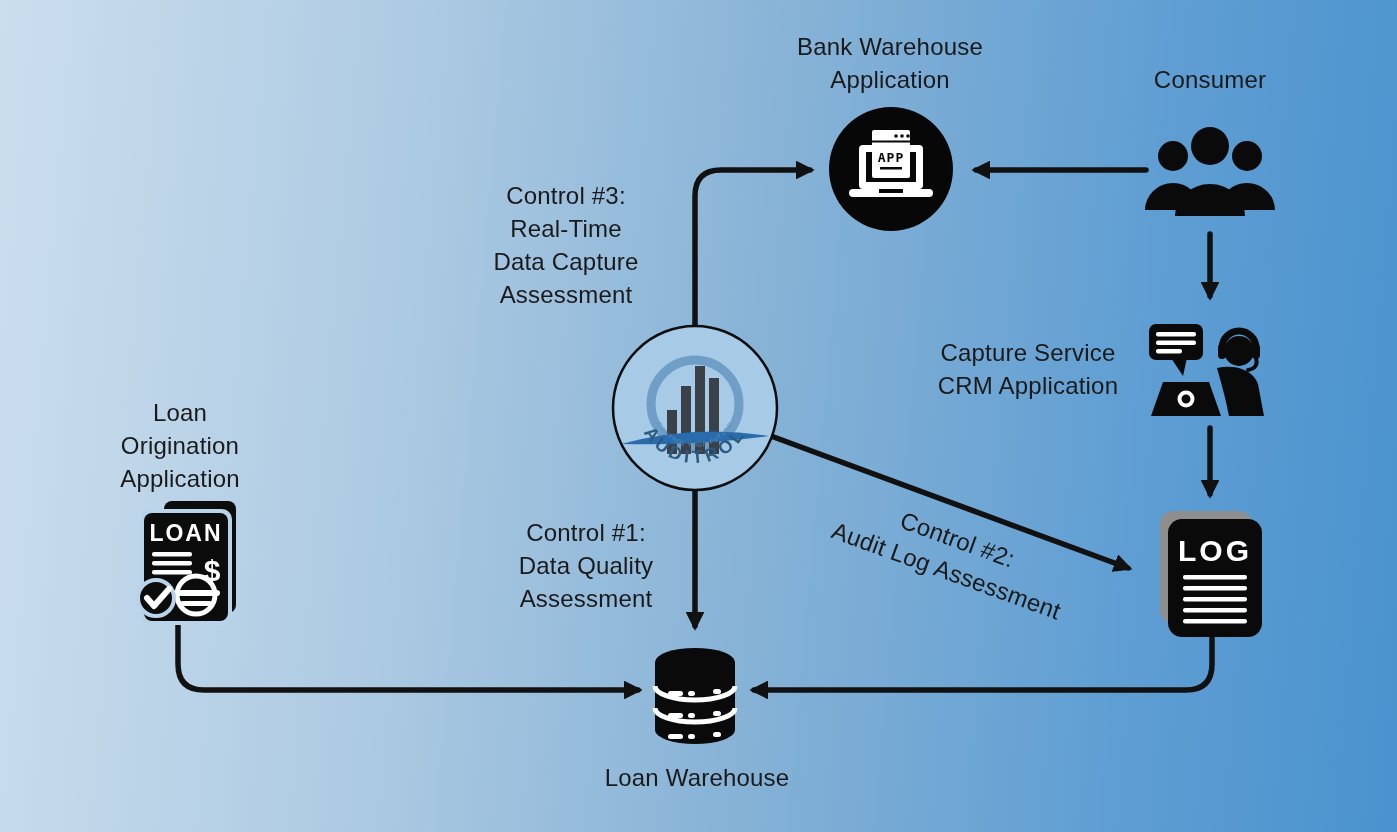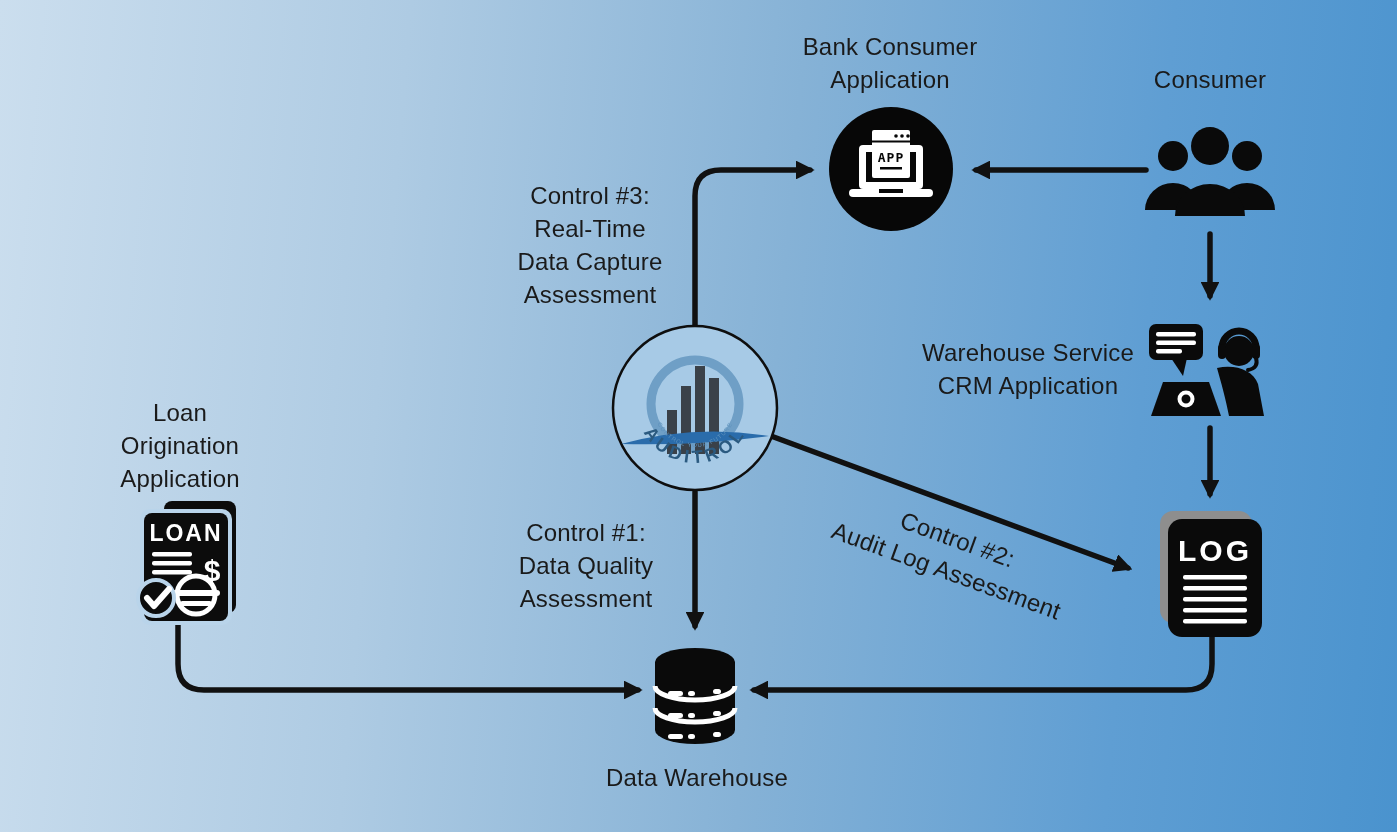--- a/index.html
+++ b/index.html
@@ -149,32 +149,32 @@
     <rect x="32" y="66" width="40" height="4.5" rx="2" fill="#ffffff"></rect>
     <rect x="32" y="75" width="40" height="4.5" rx="2" fill="#ffffff"></rect>
     <text x="92" y="86" text-anchor="middle" font-family="Liberation Sans, sans-serif" font-size="30" font-weight="bold" fill="#ffffff">$</text>
     <circle cx="76" cy="100" r="19" stroke="#ffffff" stroke-width="5" fill="none"></circle>
     <rect x="52" y="95" width="48" height="6" rx="3" fill="#ffffff"></rect>
     <rect x="60" y="106" width="32" height="5" rx="2.5" fill="#ffffff"></rect>
     <circle cx="36" cy="103" r="18" fill="#0c0c0c" stroke="#b9d4ea" stroke-width="4"></circle>
     <path d="M27,103 l7,8 l15,-17" stroke="#ffffff" stroke-width="6" fill="none" stroke-linecap="round" stroke-linejoin="round"></path>
   </svg>
 
-  <div class="lbl" style="left:715px;top:30px;width:350px">Bank Consumer
+  <div class="lbl" style="left:715px;top:30px;width:350px">Bank Warehouse
 Application</div>
   <div class="lbl" style="left:1085px;top:63px;width:250px">Consumer</div>
-  <div class="lbl" style="left:440px;top:179px;width:300px">Control #3:
+  <div class="lbl" style="left:416px;top:179px;width:300px">Control #3:
 Real-Time
 Data Capture
 Assessment</div>
-  <div class="lbl" style="left:878px;top:336px;width:300px">Warehouse Service
+  <div class="lbl" style="left:878px;top:336px;width:300px">Capture Service
 CRM Application</div>
   <div class="lbl" style="left:30px;top:396px;width:300px">Loan
 Origination
 Application</div>
   <div class="lbl" style="left:436px;top:516px;width:300px">Control #1:
 Data Quality
 Assessment</div>
   <div class="lbl rot" style="left:782px;top:522px;width:340px">Control #2:
 Audit Log Assessment</div>
-  <div class="lbl" style="left:547px;top:761px;width:300px">Data Warehouse</div>
+  <div class="lbl" style="left:547px;top:761px;width:300px">Loan Warehouse</div>
 
 </div>
 
 </body></html>

